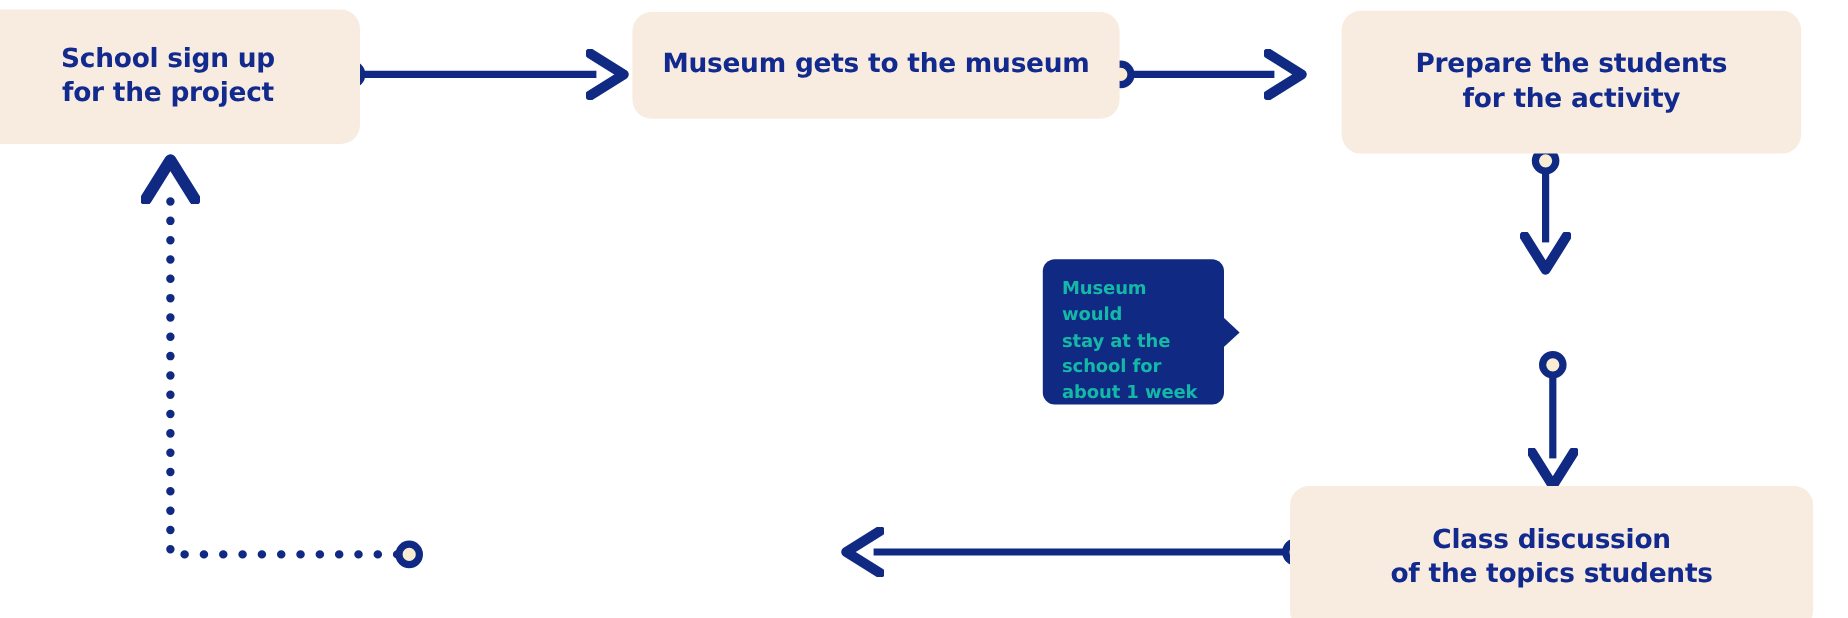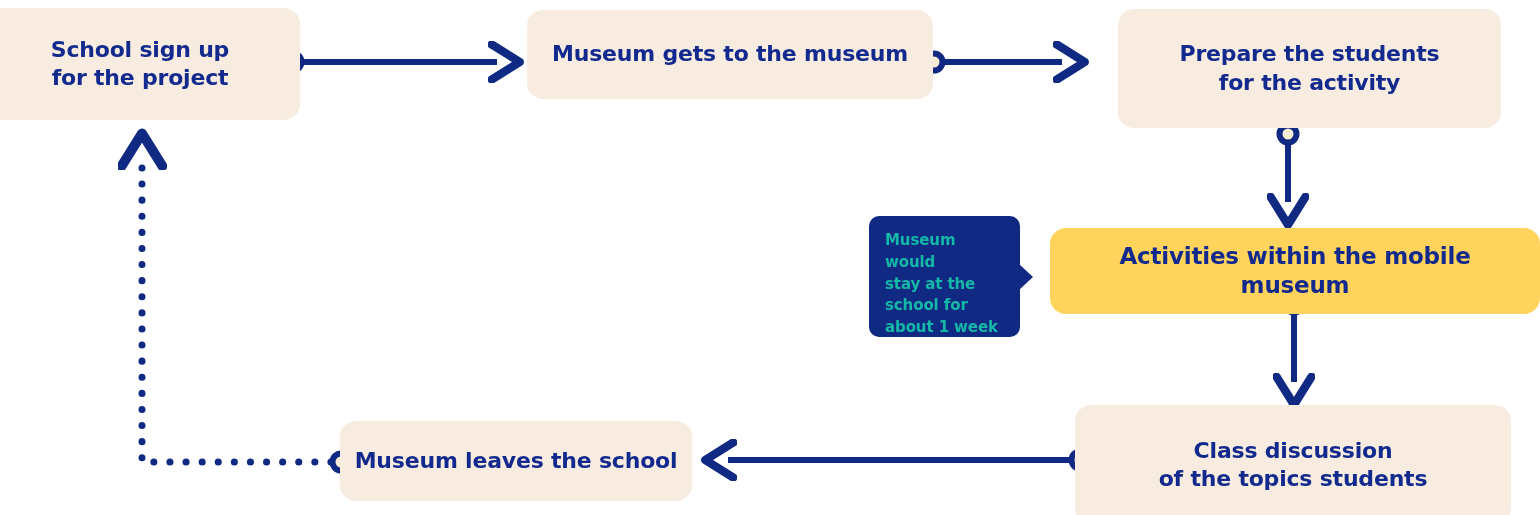--- a/index.html
+++ b/index.html
@@ -123,32 +123,26 @@
 
   <div class="node cream" style="left:527px; top:10px; width:406px; height:89px; font-size:22px;">
     <span class="node-label">Museum gets to the museum</span>
   </div>
 
   <div class="node cream" style="left:1098px; top:9px; width:383px; height:119px; font-size:22px;margin-left:20px;">
     <span class="node-label">Prepare the students
 for the activity</span>
   </div>
 
-  <div class="node yellow" style="left:1050px; top:228px; width:490px; height:86px; font-size:23px;">
-    <span class="node-label">Activities within the mobile museum</span>
-  </div>
 
   <div class="node cream" style="left:1075px; top:405px; width:436px; height:120px; font-size:22px;">
     <span class="node-label">Class discussion
 of the topics students</span>
   </div>
 
-  <div class="node cream" style="left:340px; top:421px; width:352px; height:80px; font-size:22px;">
-    <span class="node-label">Museum leaves the school</span>
-  </div>
 
   <div class="callout" style="left:869px; top:216px; width:151px; height:121px;">
     <span class="callout-text">Museum would
 stay at the
 school for
 about 1 week</span>
     <span class="callout-tail"></span>
   </div>
 
 </div>

